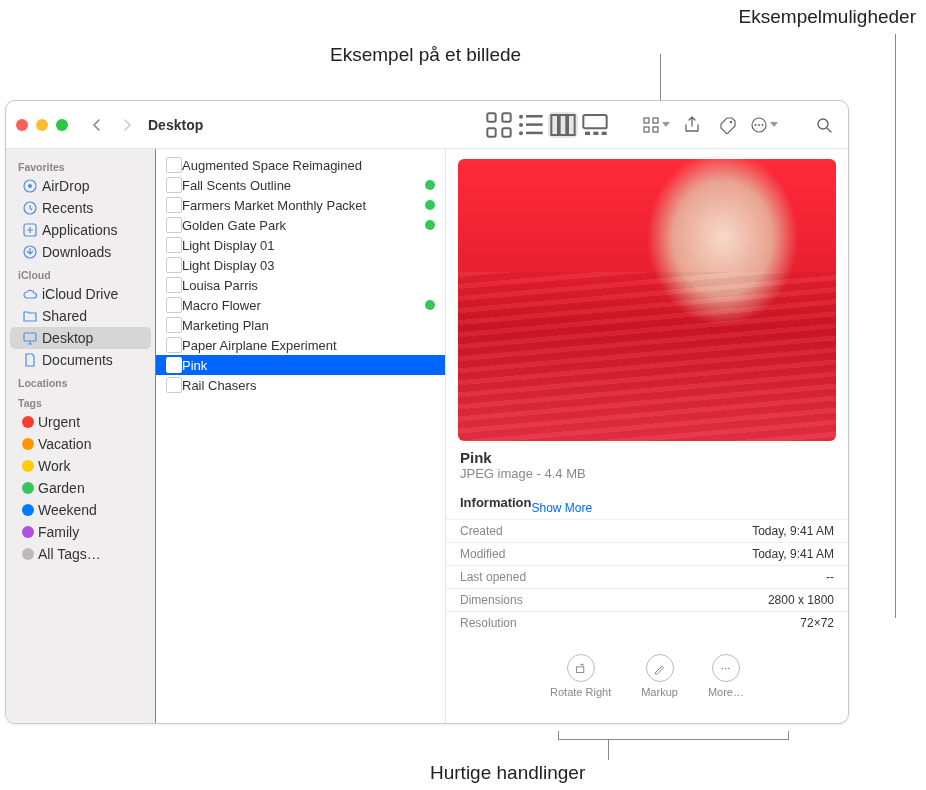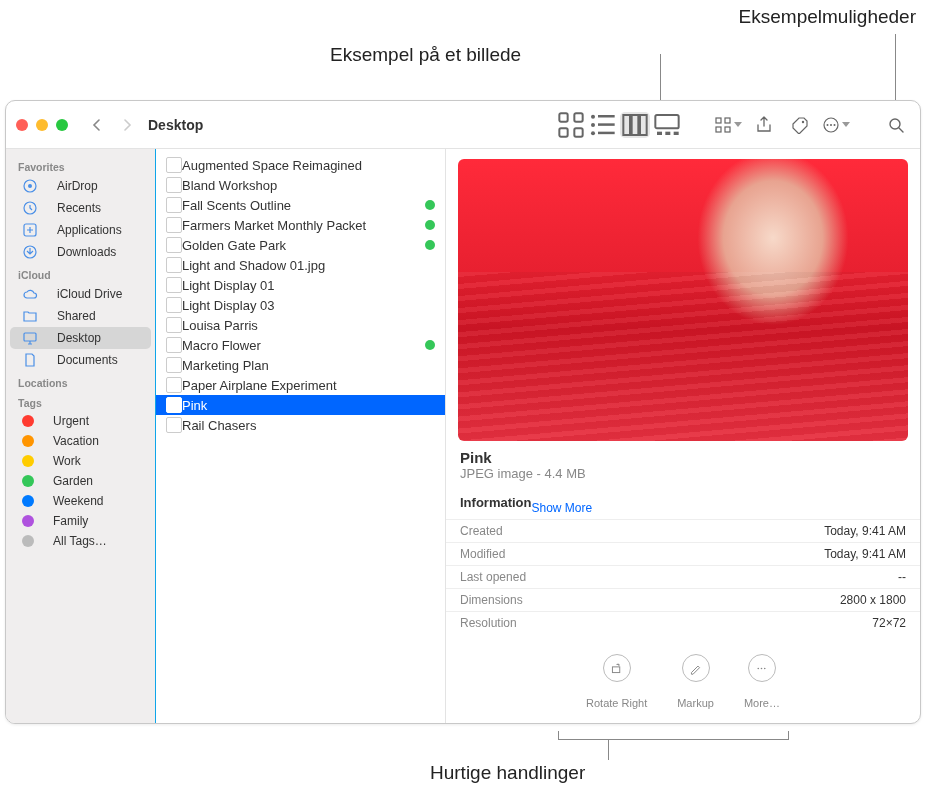--- a/index.html
+++ b/index.html
@@ -11,21 +11,21 @@
   width: 926px;
   height: 790px;
   position: relative;
 }
 .annotation { position:absolute; font-size:19px; color:#222;text-align:right; }
 .ann-line { position:absolute; background:#888; }
 
 .window {
   position:absolute;
   left:5px; top:100px;
-  width:916px; height:624px;
+  width:844px; height:624px;
   border:1px solid #c8c8c8;
   border-radius:10px;
   background:#fff;
   display:flex;
   flex-direction:column;
   overflow:hidden;
   box-shadow: 0 1px 3px rgba(0,0,0,0.08);
 }
 .toolbar {
   height:48px;
@@ -47,21 +47,21 @@
 .view-switch{display:flex;gap:2px;margin-right:6px;}
 .view-btn{width:30px;height:26px;display:flex;align-items:center;justify-content:center;border-radius:5px;color:#666;}
 .view-btn.active{background:#e6e6e6;}
 .tool-icon{width:28px;height:26px;display:flex;align-items:center;justify-content:center;color:#666;}
 .tool-icon svg{width:18px;height:18px;}
 .dd::after{content:"";display:inline-block;margin-left:2px;border-left:4px solid transparent;border-right:4px solid transparent;border-top:5px solid #999;}
 
 .body{flex:1;display:flex;min-height:0;}
 .sidebar{width:150px;background:#f0eeee;border-right:1px solid #0ea5e9;padding:6px 0;display:flex;flex-direction:column;overflow:hidden;}
 .sb-section-title{font-size:10.5px;color:#888;font-weight:600;padding:6px 12px 2px;}
-.sb-item{display:flex;align-items:center;gap:19px;padding:3px 12px;font-size:12px;color:#333;border-radius:5px;margin:0 4px;}
+.sb-item{display:flex;align-items:center;gap:4px;padding:3px 12px;font-size:14px;color:#333;border-radius:5px;margin:0 4px;}
 .sb-item.selected{background:#d6d6d6;}
 .sb-item svg{width:16px;height:16px;color:#4a8fe7;flex-shrink:0;}
 .tag-dot{width:12px;height:12px;border-radius:50%;border:0;flex-shrink:0;}
 .alltags-dot{width:12px;height:12px;border-radius:50%;background:#bbb;flex-shrink:0;}
 
 .list-pane{width:290px;border-right:1px solid #e3e3e3;padding-top:6px;}
 .file-item{display:flex;align-items:center;padding:2px 10px;font-size:13px;}
 .file-item.selected{background:#0066ff;color:#fff;}
 .file-icon{width:16px;height:16px;border:1px solid #ccc;background:#fff;flex-shrink:0;border-radius:2px;}
 .file-item.selected .file-icon{border-color:#fff;}
@@ -86,21 +86,21 @@
   background: repeating-linear-gradient(175deg, rgba(255,255,255,0.06) 0 5px, rgba(0,0,0,0.04) 5px 12px);
 }
 .pv-title{font-weight:bold;font-size:15px;padding:0 14px;}
 .pv-sub{font-size:13px;color:#888;padding:0 14px 6px;}
 .pv-info-hdr{display:flex;justify-content:flex-start;align-items:center;padding:2px 14px 4px;font-size:13px;}
 .pv-info-hdr b{font-weight:bold;}
 .show-more{color:#0066ff;font-size:12px;margin-top:12px;}
 .info-row{display:flex;justify-content:space-between;padding:4px 14px;font-size:12px;border-top:1px solid #eee;color:#888;}
 .info-row .val{color:#333;}
 .actions{display:flex;gap:30px;justify-content:center;margin-top:10px;padding:10px 14px;}
-.action{display:flex;flex-direction:column;align-items:center;gap:15px;color:#888;font-size:11px;}
+.action{display:flex;flex-direction:column;align-items:center;gap:4px;color:#888;font-size:11px;}
 .action-circle{width:28px;height:28px;border:1px solid #bbb;border-radius:50%;display:flex;align-items:center;justify-content:center;}
 .action-circle svg{width:13px;height:13px;color:#888;}
 </style>
 </head>
 <body>
 
 <div class="annotation" style="right:10px;top:6px;">Eksempelmuligheder</div>
 <div class="ann-line" style="right:30px;top:34px;width:1px;height:584px;"></div>
 
 <div class="annotation" style="left:330px;top:44px;">Eksempel på et billede</div>
@@ -300,40 +300,32 @@
     </div>
 
     <div class="list-pane">
       <div id="file-list">
           <div class="file-item">
             <span class="file-icon"></span>
             <span class="file-label">Augmented Space Reimagined</span>
           </div>
           <div class="file-item">
             <span class="file-icon"></span>
-            <span class="file-label">Bland Workshop</span>
-          </div>
-          <div class="file-item">
-            <span class="file-icon"></span>
             <span class="file-label">Fall Scents Outline</span>
             <span class="file-tag"></span>
           </div>
           <div class="file-item">
             <span class="file-icon"></span>
             <span class="file-label">Farmers Market Monthly Packet</span>
             <span class="file-tag"></span>
           </div>
           <div class="file-item">
             <span class="file-icon"></span>
             <span class="file-label">Golden Gate Park</span>
             <span class="file-tag"></span>
-          </div>
-          <div class="file-item">
-            <span class="file-icon"></span>
-            <span class="file-label">Light and Shadow 01.jpg</span>
           </div>
           <div class="file-item">
             <span class="file-icon"></span>
             <span class="file-label">Light Display 01</span>
           </div>
           <div class="file-item">
             <span class="file-icon"></span>
             <span class="file-label">Light Display 03</span>
           </div>
           <div class="file-item">

